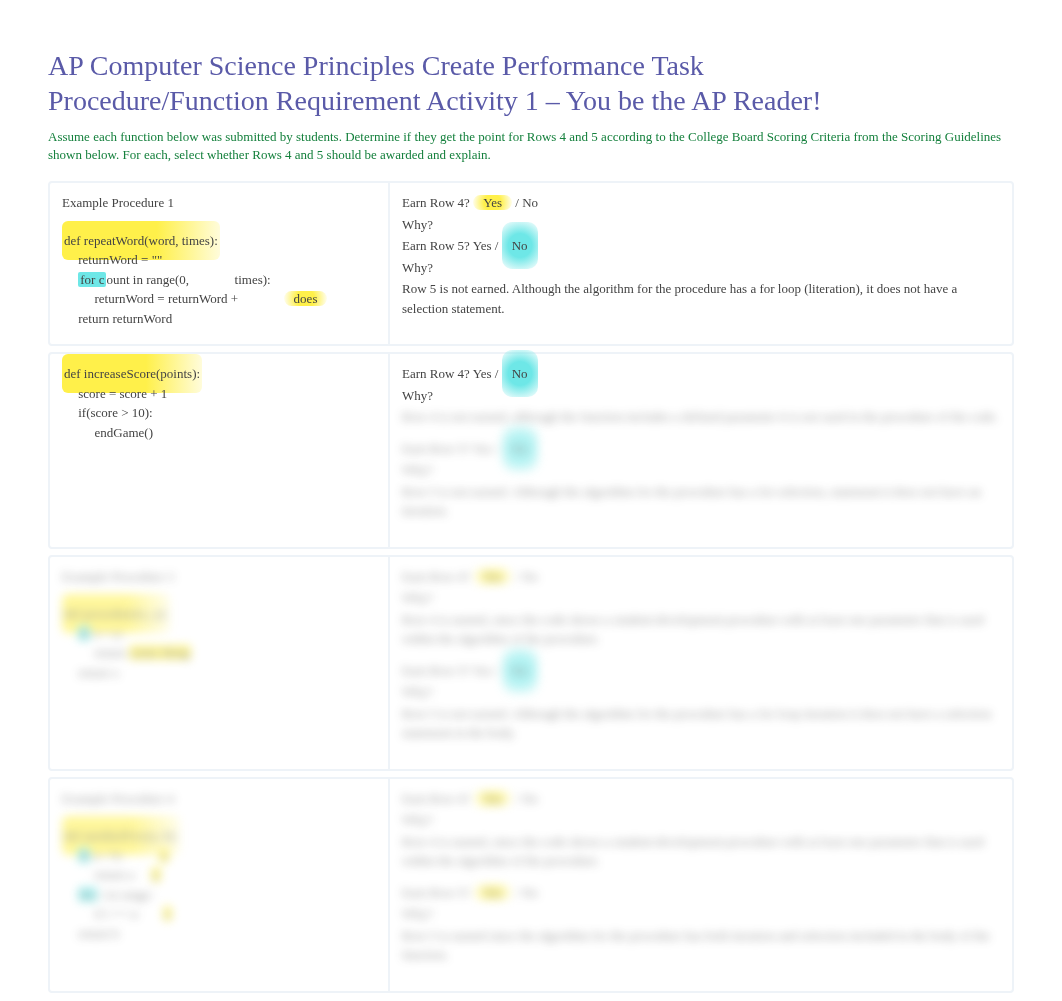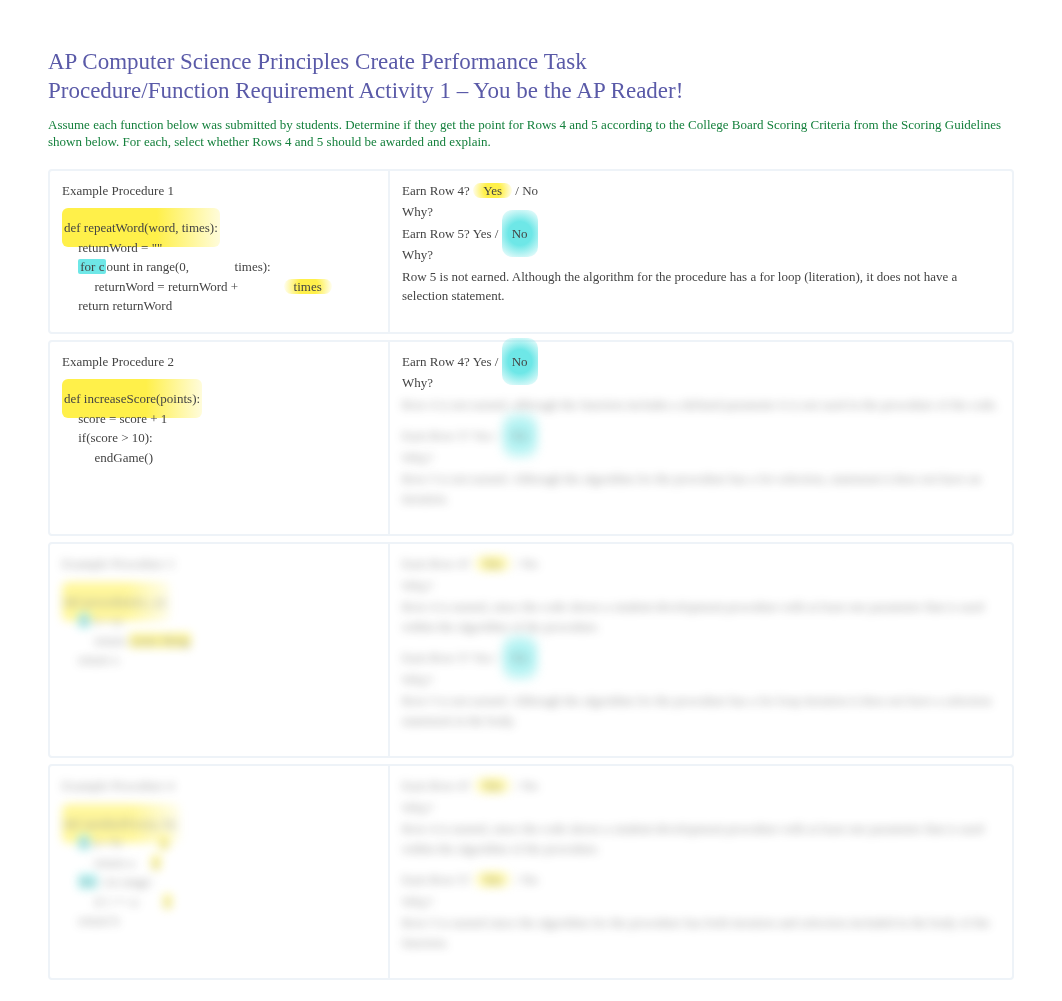--- a/index.html
+++ b/index.html
@@ -8,21 +8,21 @@
       box-sizing: border-box;
     }
     body {
       font-family: Georgia, 'Times New Roman', serif;
       background: #ffffff;
       padding: 48px;
       color: #333;
       width: 1062px;
     }
     .title {
-      font-size: 23px;
+      font-size: 28px;
       color: #5a5aa8;
       font-weight: normal;
       line-height: 1.25;
       margin-bottom: 10px;
     }
     .intro {
       font-size: 13px;
       color: #15803d;
       line-height: 1.35;
       margin-bottom: 18px;
@@ -106,35 +106,34 @@
 <div class="intro">Assume each function below was submitted by students. Determine if they get the point for Rows 4 and 5 according to the College Board Scoring Criteria from the Scoring Guidelines shown below.       For each, select whether Rows 4 and 5 should be awarded and explain.</div>
 
 <div class="table-wrap">
 
   <div class="row">
     <div class="cell cell-left">
       <div class="proc-title">Example Procedure 1</div>
       <div class="code"><span class="hl-yg">def repeatWord(word, times):</span>
 <span>     returnWord = ""</span>
 <span>     </span><span class="hl-c">for c</span><span>ount in range(0,              </span><span>times):</span>
-<span>          returnWord = returnWord +              </span><span class="hl-yr">times</span>
+<span>          returnWord = returnWord +              </span><span class="hl-yr">does</span>
 <span>     return returnWord</span></div>
     </div>
     <div class="cell cell-right">
       <div class="q-line"><span>Earn Row 4?     </span><span class="hl-yr">Yes</span><span> / No</span></div>
       <div class="q-line">Why?</div>
       <div class="q-line"><span>Earn Row 5? Yes /      </span><span class="hl-cr">No</span></div>
       <div class="q-line">Why?</div>
       <div class="ans-para">Row 5 is not earned. Although the algorithm for the procedure has a for loop (literation), it does not have a selection statement.</div>
     </div>
   </div>
 
   <div class="row">
     <div class="cell cell-left">
-      <div class="proc-title">Example Procedure 2</div>
       <div class="code"><span class="hl-yg">def increaseScore(points):</span>
 <span>     score = score + 1</span>
 <span>     if(score &gt; 10):</span>
 <span>          endGame()</span></div>
     </div>
     <div class="cell cell-right">
       <div class="q-line"><span>Earn Row 4? Yes /      </span><span class="hl-cr">No</span></div>
       <div class="q-line">Why?</div>
       <div class="ans-para blurred">Row 4 is not earned, although the function includes a defined parameter it is not used in the procedure of the code.</div>
       <div class="q-line blurred"><span>Earn Row 5? Yes /      </span><span class="hl-cr">No</span></div>

